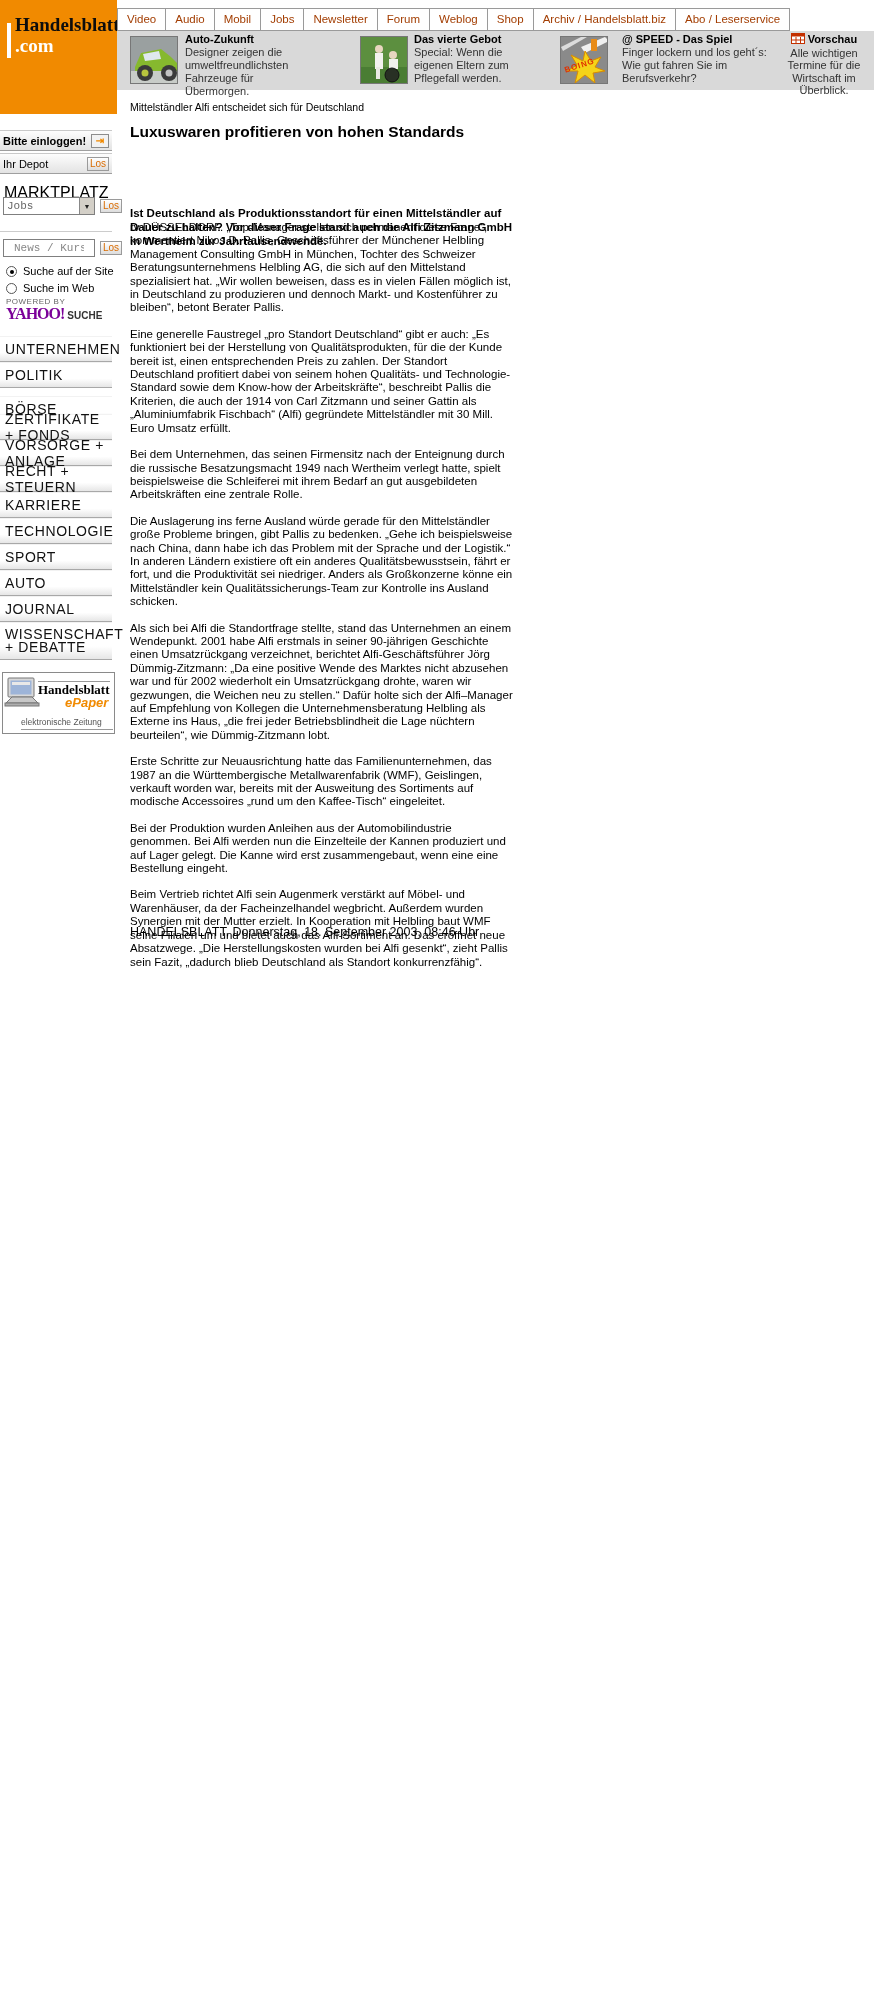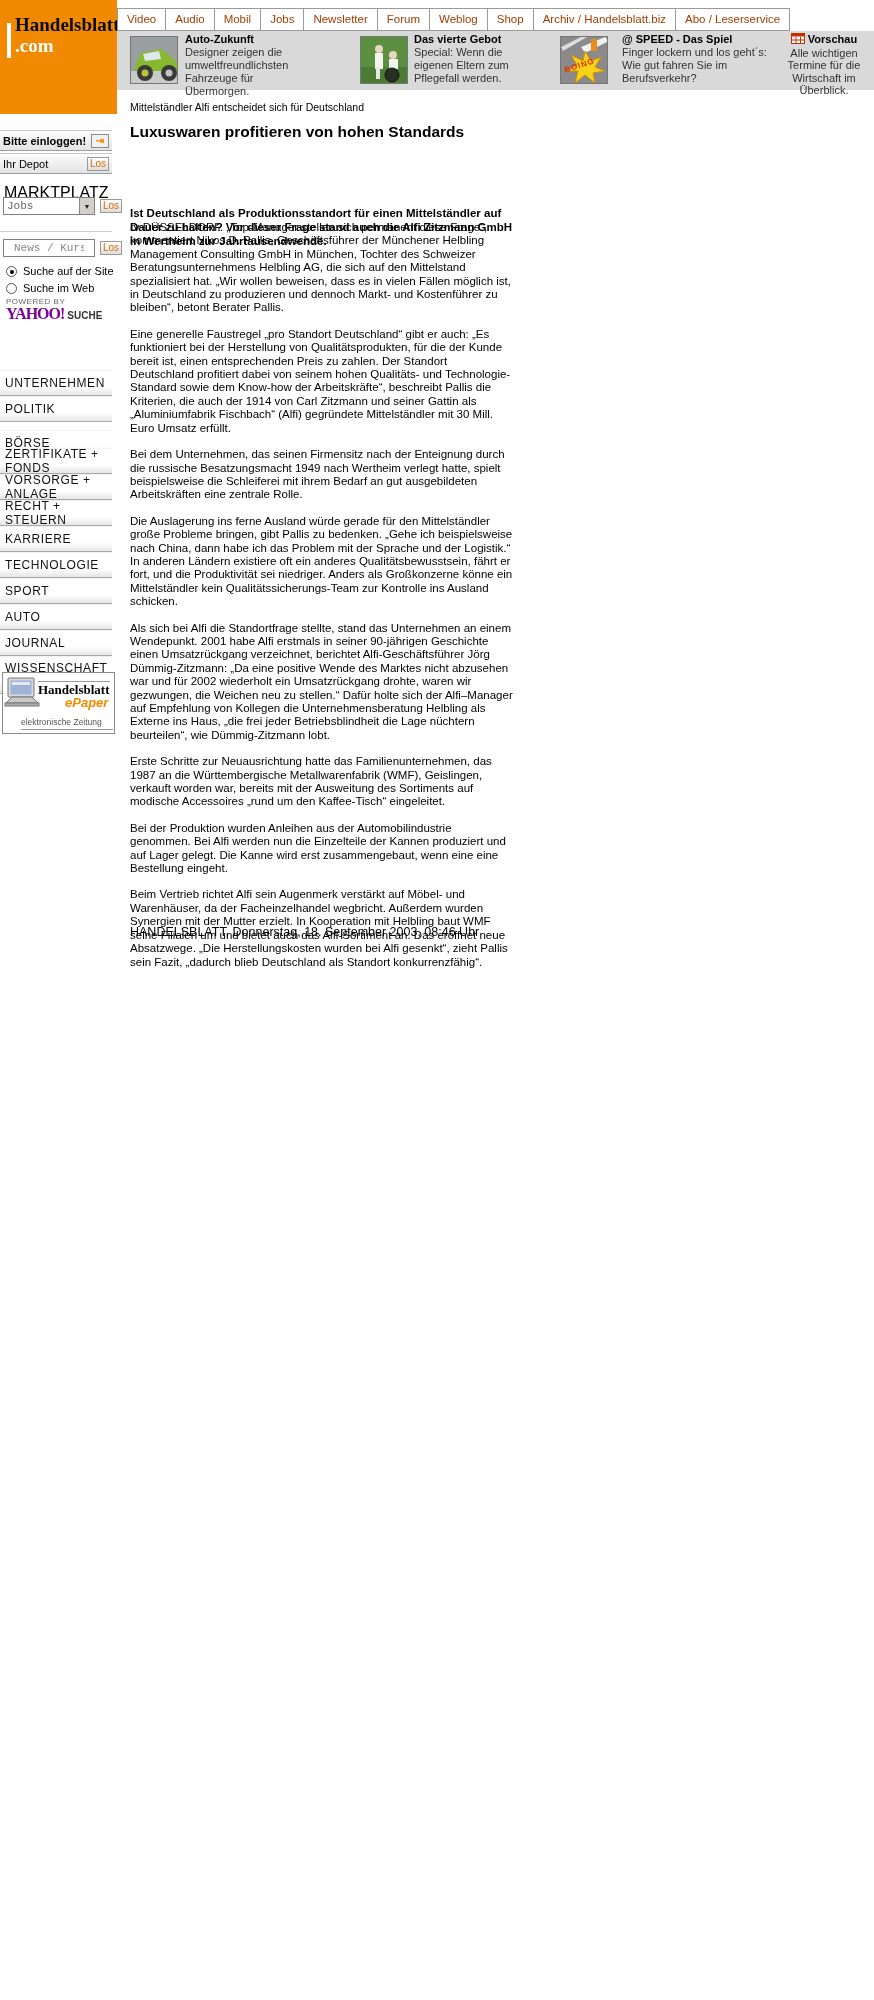--- a/index.html
+++ b/index.html
@@ -41,21 +41,21 @@
   .los-abs { position:absolute; left:100px; }
   .radiorow { position:absolute; left:6px; display:flex; align-items:center; font-size:11px; cursor:pointer; }
   .radio { width:11px; height:11px; border-radius:50%; border:1px solid #555; background:#fff; margin-right:6px; position:relative; }
   .radio.checked::after { content:""; position:absolute; left:3px; top:3px; width:4px; height:4px; border-radius:50%; background:#000; }
   .powered { position:absolute; left:6px; font-size:8px; color:#666; letter-spacing:0.5px; }
   .yahoo { position:absolute; left:6px; cursor:pointer; }
   .yahoo .y1 { font-family:"Liberation Serif", serif; font-weight:bold; font-size:16px; color:#7b0099; letter-spacing:-1px; }
   .yahoo .y2 { font-size:10px; font-weight:bold; color:#333; margin-left:3px; }
   .sep { position:absolute; left:0; width:112px; border-top:1px solid #ccc; }
 
-  .navitem { position:absolute; left:0; width:112px; height:26px; background:linear-gradient(#ffffff 65%, #e6e6e6); border-top:1px solid #f2f2f2; border-bottom:1px solid #a8a8a8; font-size:12px; letter-spacing:0.6px; color:#111; display:flex; align-items:center; padding:0 4px 0 5px; cursor:pointer;margin-top:34px; }
+  .navitem { position:absolute; left:0; width:112px; height:26px; background:linear-gradient(#ffffff 65%, #e6e6e6); border-top:1px solid #f2f2f2; border-bottom:1px solid #a8a8a8; font-size:14px; letter-spacing:0.6px; color:#111; display:flex; align-items:center; padding:0 4px 0 5px; cursor:pointer; }
   .navitem.tall { height:38px; line-height:13px; }
 
   .epaper { position:absolute; left:2px; top:672px; width:113px; height:62px; border:1px solid #8a8a8a; background:#fff; cursor:pointer; }
   .ep-laptop { position:absolute; left:1px; top:4px; }
   .ep-brand { position:absolute; left:35px; top:8px; font-family:"Liberation Serif", serif; font-weight:bold; font-size:13px; color:#000; border-top:1px solid #999; }
   .ep-prod { position:absolute; left:62px; top:22px; font-weight:bold; font-style:italic; font-size:13px; color:#f18a00; }
   .ep-sub { position:absolute; left:18px; top:44px; width:92px; font-size:8.5px; color:#555; border-bottom:1px solid #999; padding-bottom:2px; }
 
   
   .breadcrumb { position:absolute; left:130px; top:101px; font-size:10.5px; color:#000; }

